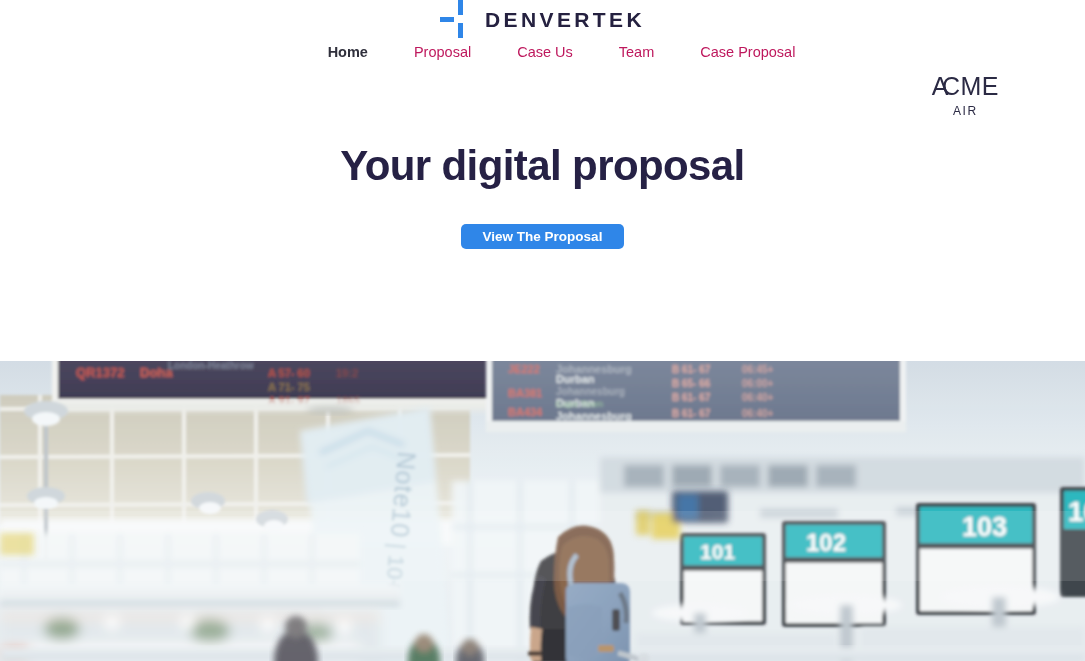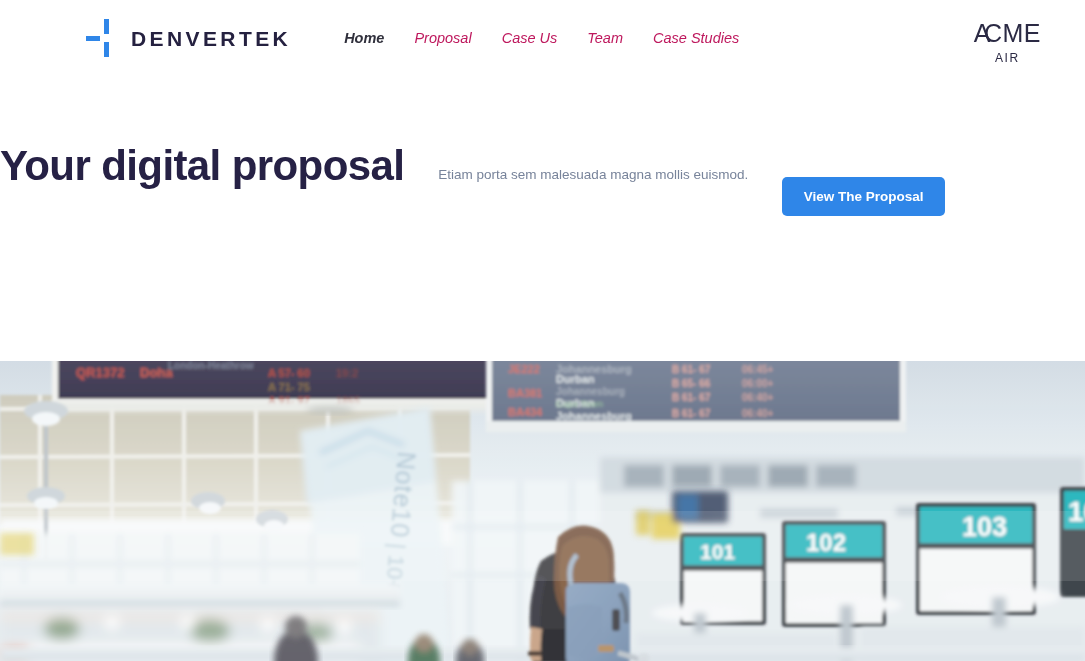--- a/index.html
+++ b/index.html
@@ -8,23 +8,24 @@
     background:#ffffff;
     font-family:"Liberation Sans", sans-serif;
     overflow:hidden;
   }
 
   
   .site-header{
     height:76px;
     display:flex;
     align-items:center;
-    padding:0 44px 0 86px;
+    padding:0 86px 0 86px;
     background:#ffffff;
     position:relative;
+    flex-direction:column;
   }
   .brand{ display:flex; align-items:center; gap:17px; }
 
   .brand-mark{
     width:28px; height:38px;
     position:relative;
     flex:none;
   }
   .brand-mark .dash{
     position:absolute;
@@ -50,23 +51,22 @@
     font-weight:bold;
     letter-spacing:3.4px;
     color:#252140;
     line-height:1;
     white-space:nowrap;
   }
 
   .main-nav{
     display:flex;
     align-items:flex-start;
-    gap:0;
+    gap:16px;
     margin-left:38px;
-    font-style:italic;
   }
   .nav-link{
     font-size:14.5px;
     color:#be185d;
     padding:6px 15px;
     white-space:nowrap;
     text-decoration:none;
     cursor:pointer;
   }
   .nav-link.active{
@@ -104,24 +104,23 @@
     font-size:12px;
     letter-spacing:1.5px;
     margin-top:5px;
   }
 
   
   .hero{
     height:285px;
     background:#ffffff;
     display:flex;
-    flex-direction:row;
-    align-items:flex-start;
+    flex-direction:column;
+    align-items:center;
     padding-top:66px;
-    gap:34px;
   }
   .hero-title{
     font-size:42px;
     font-weight:bold;
     color:#262145;
     letter-spacing:-0.6px;
     line-height:1.12;
     text-align:center;
   }
   .hero-sub{
@@ -129,21 +128,21 @@
     font-size:13.5px;
     color:#77839a;
     text-align:center;
   }
   .cta-button{
     margin-top:35px;
     display:inline-flex;
     align-items:center;
     justify-content:center;
     width:163px;
-    height:39px;
+    height:25px;
     background:#2f86e8;
     color:#ffffff;
     font-size:13.5px;
     font-weight:bold;
     border:none;
     border-radius:5px;
     cursor:pointer;
     font-family:"Liberation Sans", sans-serif;
   }
 
@@ -169,35 +168,34 @@
       <span class="bar-bot"></span>
     </span>
     <span class="brand-word">DENVERTEK</span>
   </div>
 
   <nav class="main-nav">
     <a class="nav-link active">Home</a>
     <a class="nav-link">Proposal</a>
     <a class="nav-link">Case Us</a>
     <a class="nav-link">Team</a>
-    <a class="nav-link">Case Studies</a>
+    <a class="nav-link">Case Proposal</a>
   </nav>
 
   <div class="client-logo">
     <div class="acme">
       <span class="lig-a">A</span><span class="lig-c">C</span><span>ME</span>
     </div>
     <div class="air">AIR</div>
   </div>
 
 </header>
 
 <section class="hero">
   <h1 class="hero-title">Your digital proposal</h1>
-  <p class="hero-sub">Etiam porta sem malesuada magna mollis euismod.</p>
   <button class="cta-button">View The Proposal</button>
 </section>
 
 <div class="hero-photo">
   <svg viewBox="0 0 1085 300" preserveAspectRatio="none">
     <defs>
       <linearGradient id="bgSky" x1="0" y1="0" x2="0" y2="1">
         <stop offset="0%" stop-color="#cfd9e2"></stop>
         <stop offset="22%" stop-color="#dde6ec"></stop>
         <stop offset="52%" stop-color="#eef3f6"></stop>

